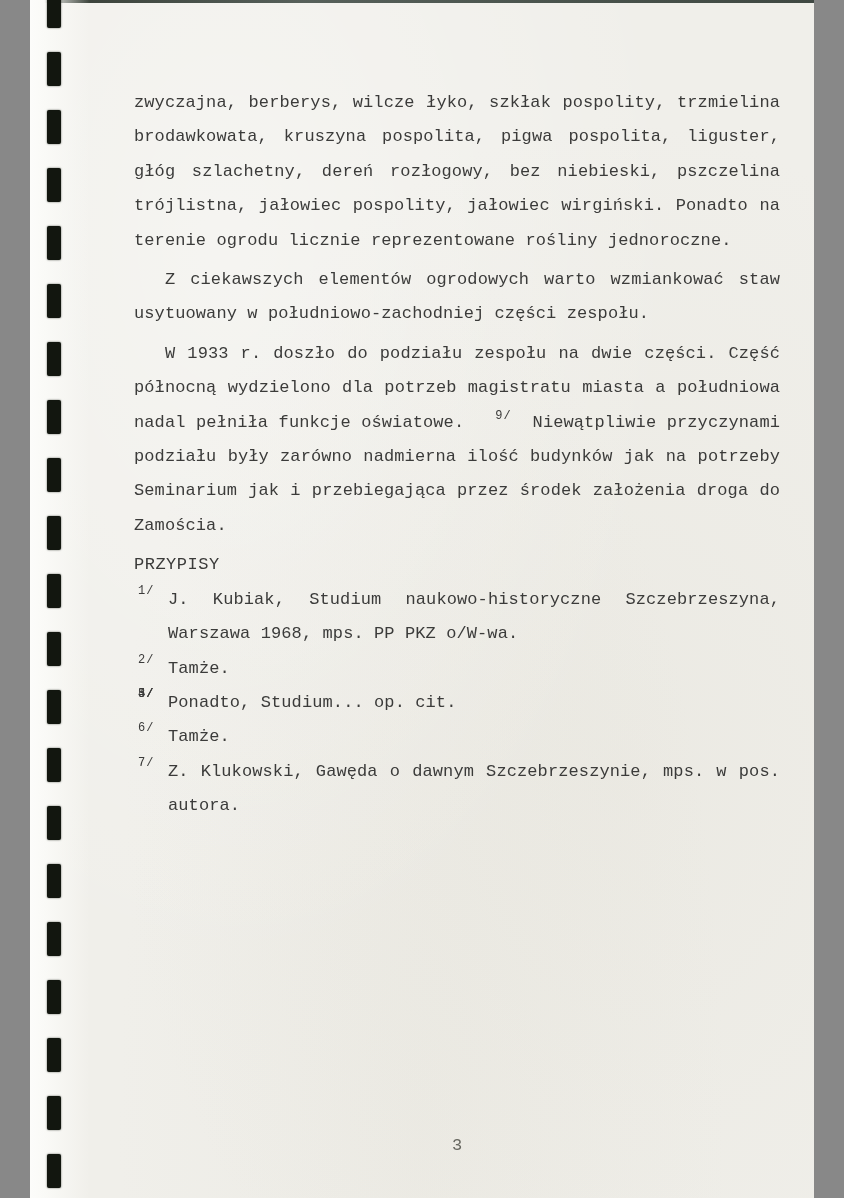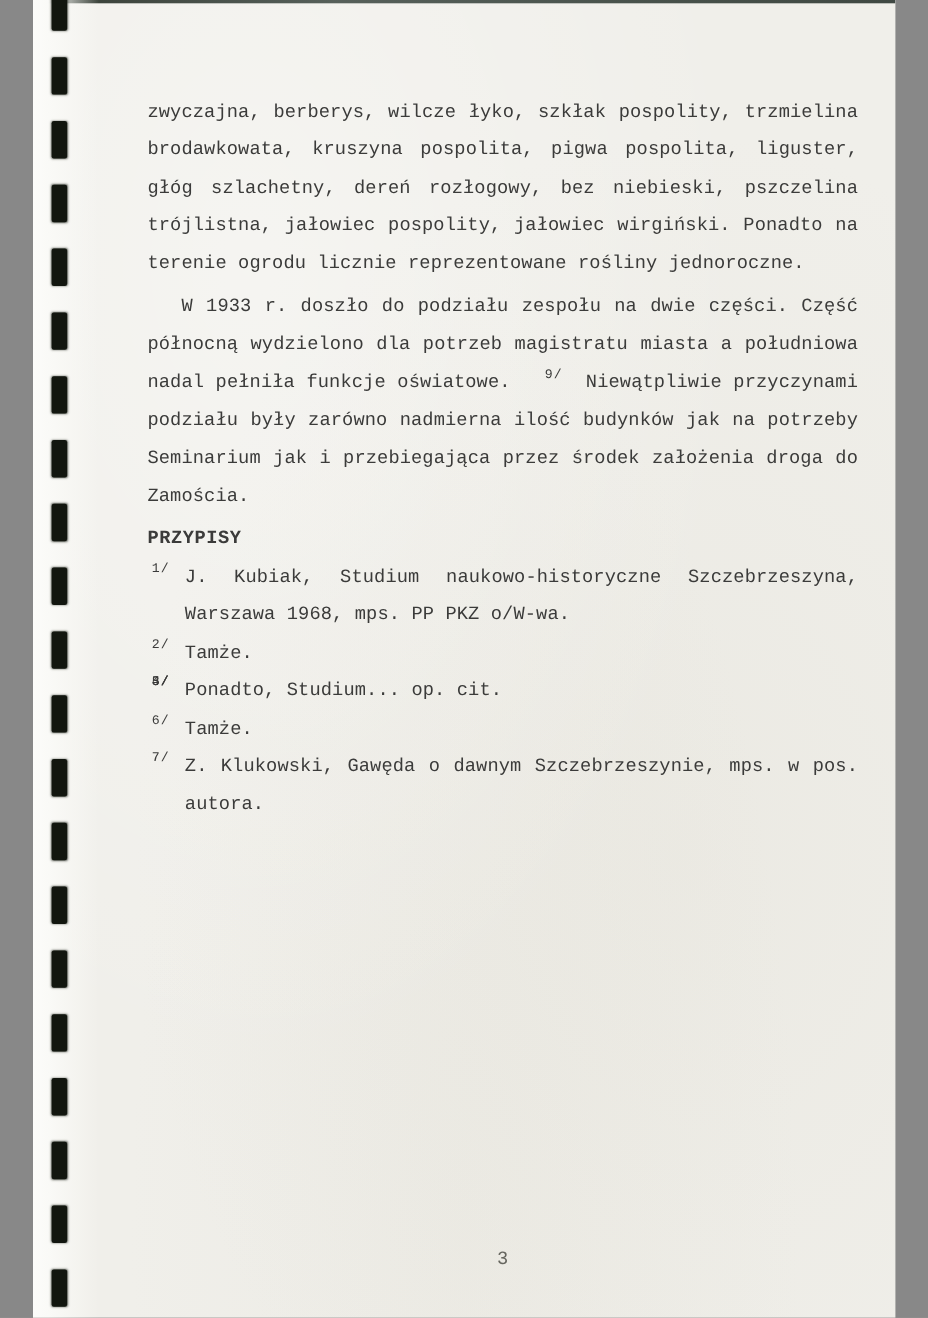--- a/index.html
+++ b/index.html
@@ -49,21 +49,21 @@
   .content p { margin: 0; text-align: justify; }
   .content p + p { margin-top: 5px; }
   .indent { text-indent: 31px; }
 
   .sup {
     display: inline-block; font-size: 12px; line-height: 12px;
     position: relative; top: -8px; letter-spacing: 1px;
   }
 
   .heading {
-    margin-top: 60px; text-align: center; letter-spacing: 0.5px; font-weight: bold;
+    margin-top: 60px; text-align: center; letter-spacing: 0.5px;
   }
 
   .footnotes { margin-top: 0; }
   .footnote {
     position: relative; padding-left: 34px; text-align: justify; margin: 0;
   }
   .footnote .marker {
     position: absolute; left: 4px; top: 2px;
     font-size: 12px; line-height: 12px; letter-spacing: 1px;
   }
@@ -102,20 +102,21 @@
       <div class="hole" style="top: 980px; background: rgb(18, 22, 15);"></div>
       <div class="hole" style="top: 1038px; background: rgb(18, 22, 15);"></div>
       <div class="hole" style="top: 1096px; background: rgb(18, 22, 15);"></div>
       <div class="hole" style="top: 1154px; background: rgb(18, 22, 15);"></div>
     </div>
 
   <div class="content">
 
     <p>zwyczajna, berberys, wilcze łyko, szkłak pospolity, trzmielina brodawkowata, kruszyna pospolita, pigwa pospolita, liguster, głóg szlachetny, dereń rozłogowy, bez niebieski, pszczelina trójlistna, jałowiec pospolity, jałowiec wirgiński. Ponadto na terenie ogrodu licznie reprezentowane rośliny jednoroczne.</p>
 
+    <p class="indent">Z ciekawszych elementów ogrodowych warto wzmiankować staw usytuowany w południowo-zachodniej części zespołu.</p>
 
     <p class="indent"><span>W 1933 r. doszło do podziału zespołu na dwie części. Część północną wydzielono dla potrzeb magistratu miasta a południowa nadal pełniła funkcje oświatowe.</span><span class="sup">9/</span><span>&nbsp; Niewątpliwie przyczynami podziału były zarówno nadmierna ilość budynków jak na potrzeby Seminarium jak i przebiegająca przez środek założenia droga do Zamościa.</span></p>
 
 
     <p class="heading">PRZYPISY</p>
 
     <div class="footnotes">
       <div class="footnote">
         <span class="marker">1/</span>
         <span>J. Kubiak, Studium naukowo-historyczne Szczebrzeszyna, Warszawa 1968, mps. PP PKZ o/W-wa.</span>

